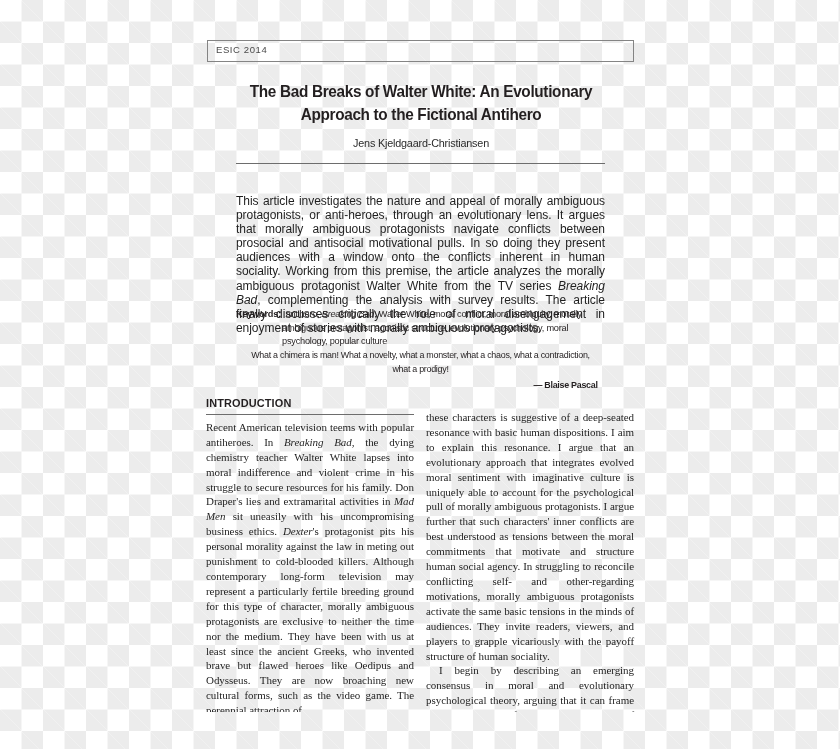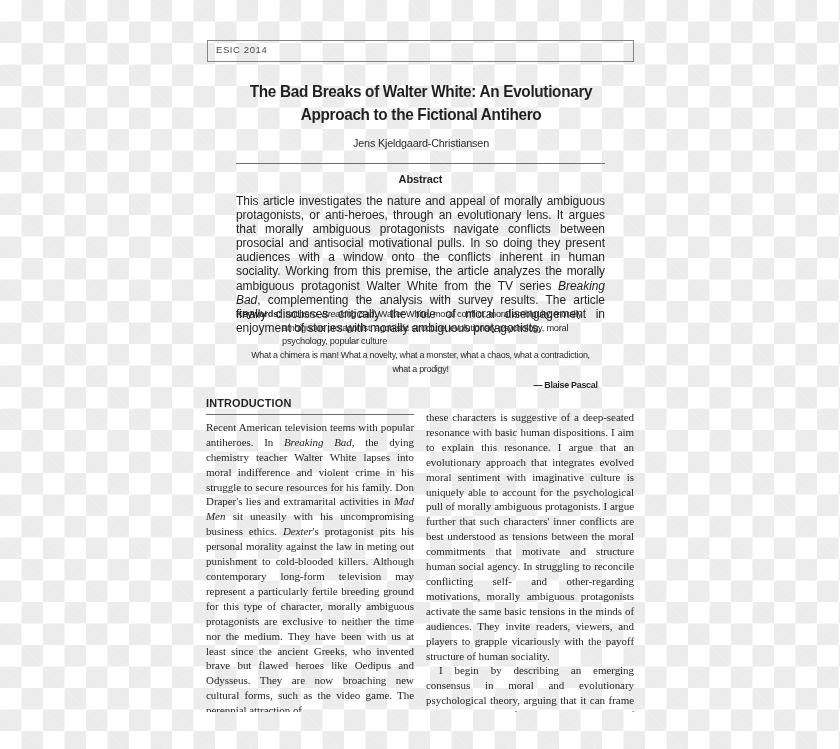--- a/index.html
+++ b/index.html
@@ -223,21 +223,20 @@
   <div class="runhead-box">
     <span class="runhead-text">ESIC  2014</span>
   </div>
 
   <div class="title">The Bad Breaks of Walter White: An Evolutionary Approach to the Fictional Antihero</div>
 
   <div class="author">Jens Kjeldgaard-Christiansen</div>
 
   <div class="rule-top"></div>
 
-  <div class="abstract-head">Abstract</div>
 
   <div class="abstract-body"><span>This article investigates the nature and appeal of morally ambiguous protagonists, or anti-heroes, through an evolutionary lens. It argues that morally ambiguous protagonists navigate conflicts between prosocial and antisocial motivational pulls. In so doing they present audiences with a window onto the conflicts inherent in human sociality. Working from this premise, the article analyzes the morally ambiguous protagonist Walter White from the TV series </span><i>Breaking Bad</i><span>, complementing the analysis with survey results. The article finally discusses critically the role of moral disengagement in enjoyment of stories with morally ambiguous protagonists.</span></div>
 
   <div class="keywords">
     <span class="kw-label">Keywords:</span>
     <span class="kw-list"><span>antihero, </span><i>Breaking Bad</i><span>, Walter White, moral conflict, moral ambiguity, morally ambiguous protagonist, agonistic structure, evolutionary psychology, moral psychology, popular culture</span></span>
   </div>
 
   <div class="epigraph">
     <span>What a chimera is man! What a novelty, what a monster, what a chaos, what a contradiction, what a prodigy!</span>

